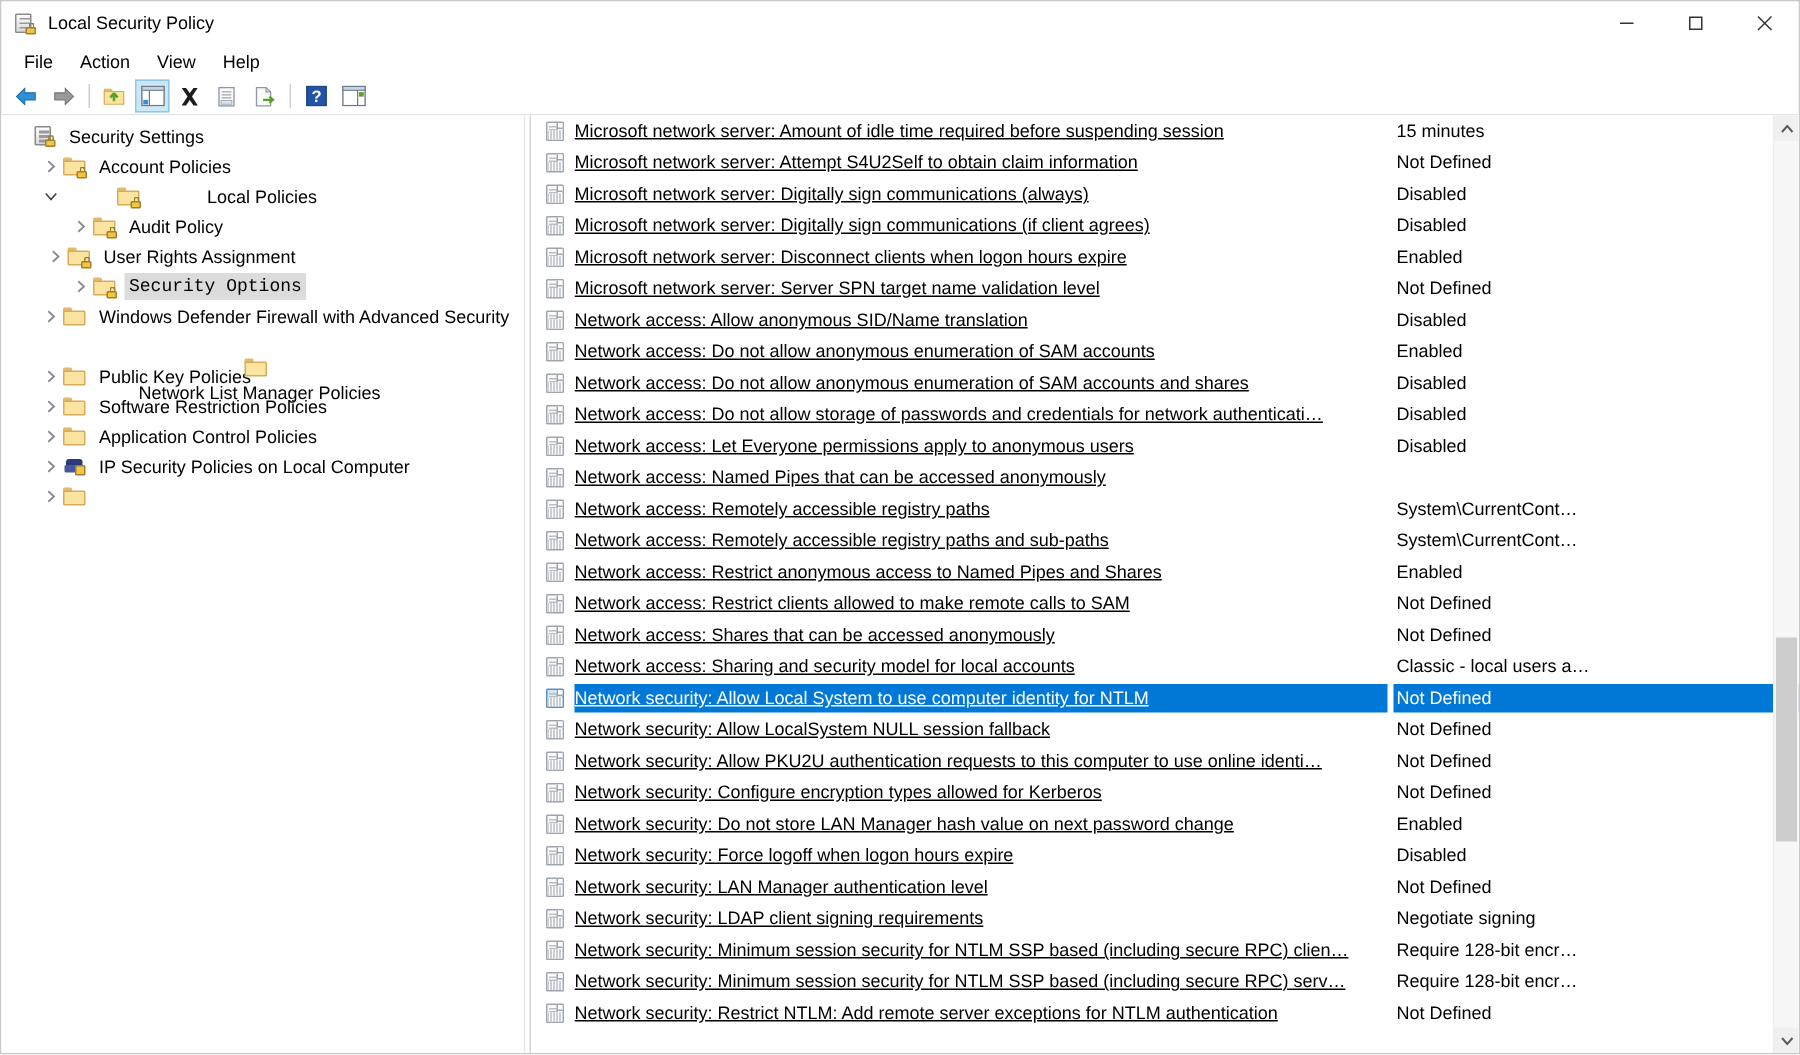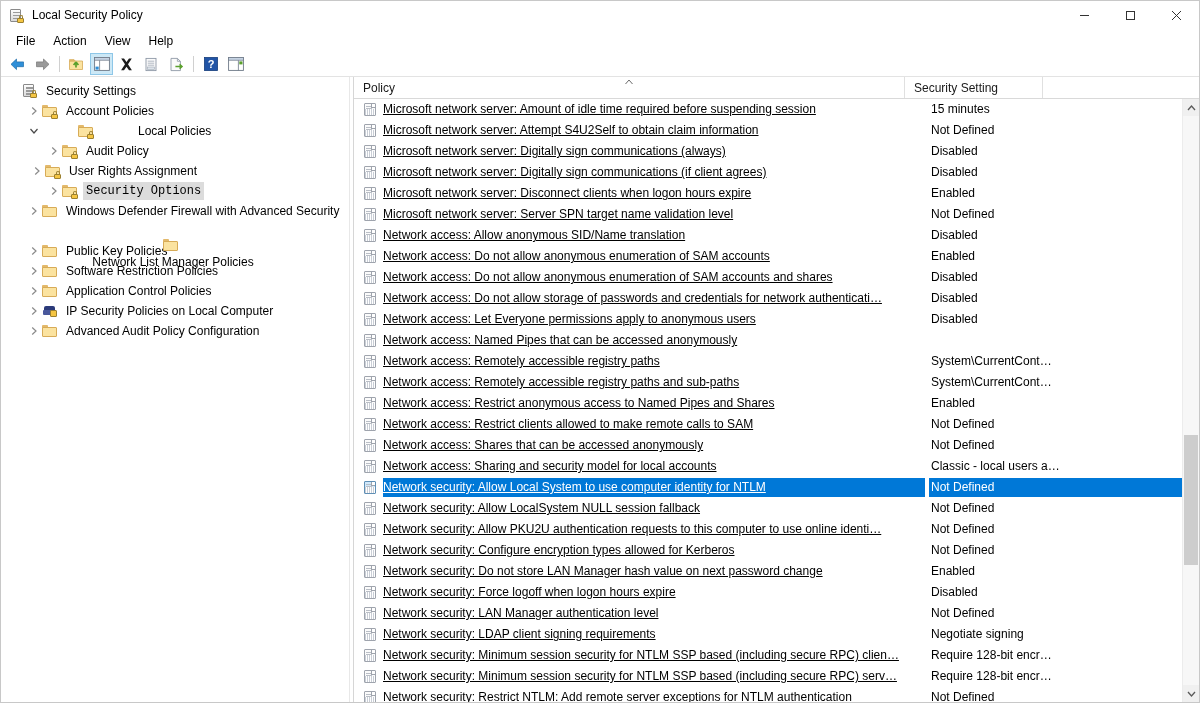--- a/index.html
+++ b/index.html
@@ -595,42 +595,27 @@
             <svg width="10" height="10" viewBox="0 0 10 10">
               <path d="M3.2 1.5 L7 5 L3.2 8.5" fill="none" stroke="#8a8a8a" stroke-width="1.2"></path>
             </svg>
           </span>
           <span class="tree-icon">
             <div class="ico-folder">
               <div class="tab"></div>
               <div class="bd"></div>
             </div>
           </span>
-          <span class="tree-label">Advanced Audit Policy Configuration</span>
         </div>
       </div>
 
     <div class="splitter"></div>
 
     <div class="list-pane">
 
-      <div class="list-header">
-        <div class="hcell policy">
-          <span>Policy</span>
-          <span class="sort-arrow">
-            <svg width="9" height="6" viewBox="0 0 9 6">
-                <path d="M1 5 L4.5 1 L8 5" fill="none" stroke="#6b6b6b" stroke-width="1"></path>
-              </svg>
-          </span>
-        </div>
-        <div class="hcell setting">
-          <span>Security Setting</span>
-        </div>
-        <div class="hcell rest"></div>
-      </div>
 
       <div class="list-scroll">
         <div class="rows" id="rows">
             <div class="row">
               <span class="ricon">
                 <span class="ico-pol">
                   <i class="strip" style="top:2px"></i>
                   <i class="strip" style="top:4px"></i>
                   <i class="blk"></i>
                   <i class="fold"></i>

